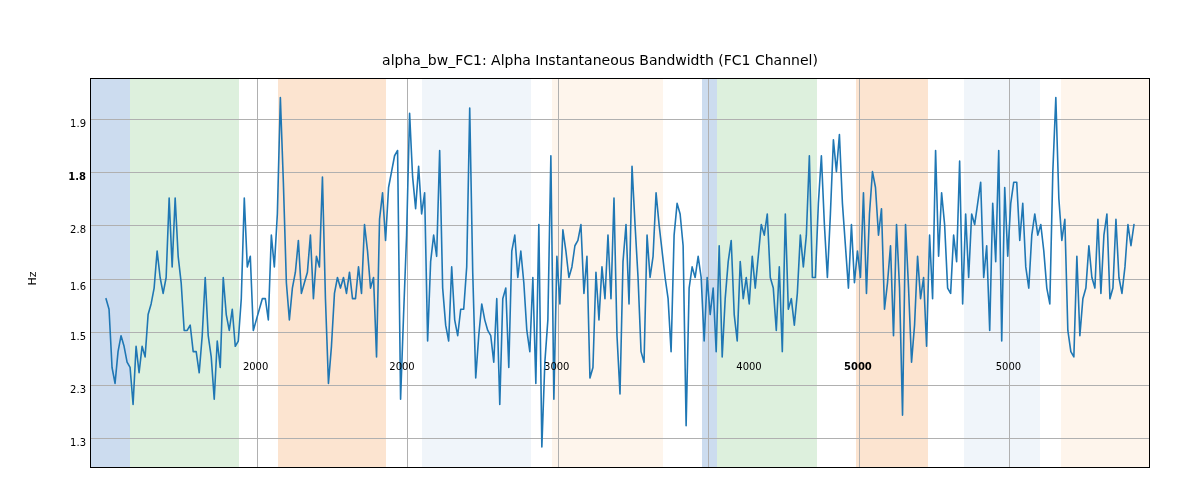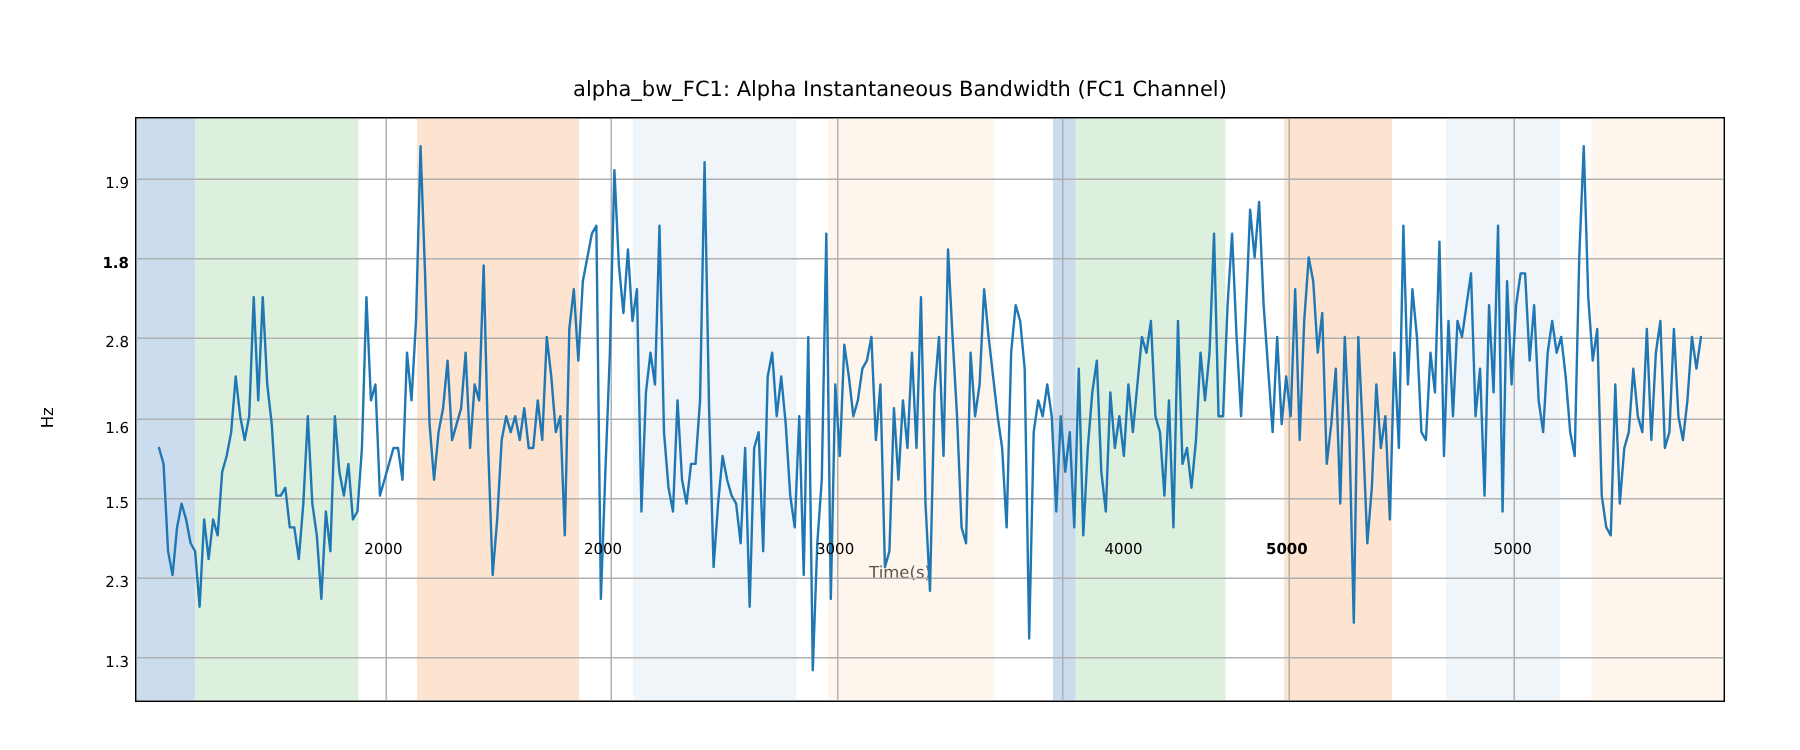--- a/index.html
+++ b/index.html
@@ -102,21 +102,20 @@
   }
 </style>
 </head>
 <body>
 
 <div class="figure">
   <div class="title">alpha_bw_FC1: Alpha Instantaneous Bandwidth (FC1 Channel)</div>
   <div class="ylabel">
       <span>Hz</span>
     </div>
-  <div class="xlabel">Time(s)</div>
 
   <div class="axes" id="axes">
       <div class="shade" style="left: 969.659px; width: 90.3409px; background: rgb(251, 225, 200);"></div>
       <div class="shade" style="left: 873.295px; width: 75.2841px; background: rgb(213, 227, 240);"></div>
       <div class="shade" style="left: 764.886px; width: 72.2727px; background: rgb(245, 177, 120);"></div>
       <div class="shade" style="left: 626.364px; width: 99.375px; background: rgb(158, 212, 158);"></div>
       <div class="shade" style="left: 611.307px; width: 15.0568px; background: rgb(108, 155, 209);"></div>
       <div class="shade" style="left: 460.739px; width: 111.42px; background: rgb(251, 225, 200);"></div>
       <div class="shade" style="left: 331.25px; width: 108.409px; background: rgb(213, 227, 240);"></div>
       <div class="shade" style="left: 186.705px; width: 108.409px; background: rgb(245, 177, 120);"></div>

